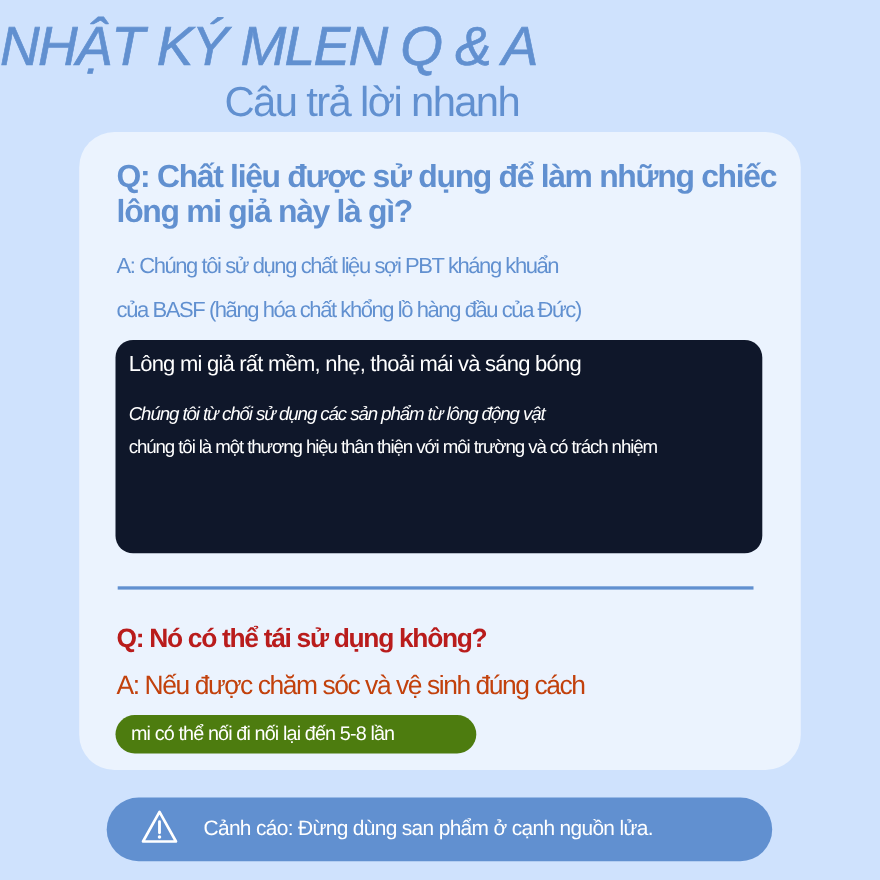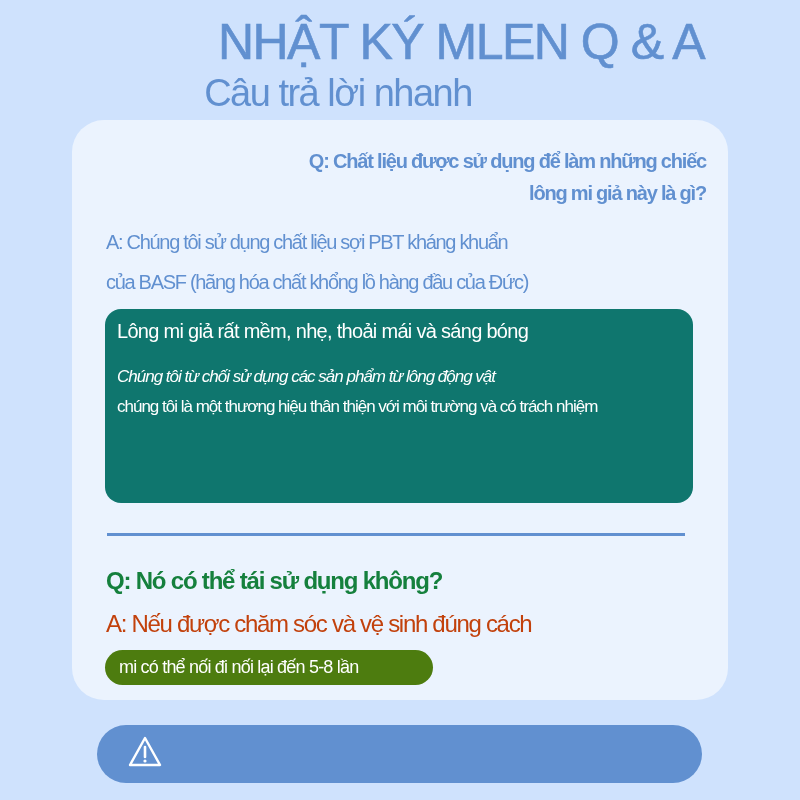--- a/index.html
+++ b/index.html
@@ -5,68 +5,68 @@
     * { margin: 0; padding: 0; box-sizing: border-box; }
     html, body { width: 800px; height: 800px; overflow: hidden; }
     body {
       background: #cfe2fd;
       font-family: "Liberation Sans", "DejaVu Sans", sans-serif;
       position: relative;
       color: #6190d0;
     }
     .title {
       position: absolute; left: 0; top: 12px; width: 704px;
-      text-align: right; font-size: 50px; font-weight: 400;
-      color: #6190d0; letter-spacing: -1.5px; line-height: 60px;
+      text-align: left; font-size: 50px; font-weight: 400;
+      color: #6190d0; letter-spacing: -1.5px; line-height: 60px; font-style: italic;
       -webkit-text-stroke: 0.6px #6190d0;
     }
     .subtitle {
       position: absolute; left: 0; top: 70px; width: 676px;
       text-align: center; font-size: 38px; font-weight: 400;
       color: #6190d0; letter-spacing: -1.5px; line-height: 46px;
     }
     .card {
       position: absolute; left: 72px; top: 120px;
       width: 656px; height: 580px;
       background: #ebf3fe; border-radius: 32px;
     }
     .q1 {
       position: absolute; left: 106px; top: 145px; width: 600px;
-      font-size: 20px; font-weight: 700; letter-spacing: -1.2px;
-      line-height: 32px; color: #6190d0; text-align: right;
+      font-size: 29px; font-weight: 700; letter-spacing: -1.2px;
+      line-height: 32px; color: #6190d0;
     }
     .a1 {
       position: absolute; left: 106px; top: 222px; width: 620px;
       font-size: 20px; font-weight: 400; letter-spacing: -1.3px;
       line-height: 40px; color: #6190d0;
     }
     .bluebox {
       position: absolute; left: 105px; top: 309px;
       width: 588px; height: 194px;
-      background: #0f766e; border-radius: 16px;
+      background: #0f172a; border-radius: 16px;
       color: #ffffff; padding: 8px 0 0 12px;
     }
     .bluebox .lead {
       font-size: 20px; letter-spacing: -0.7px; line-height: 28px;
       margin-bottom: 1px;
     }
     .bluebox .item {
       font-size: 17px; letter-spacing: -1px; line-height: 26px;
       width: 540px;
     }
     .bluebox .item.gap { margin-top: 19px; font-style: italic; }
     .bluebox .item.gap2 { margin-top: 4px; }
     .divider {
       position: absolute; left: 107px; top: 533px;
       width: 578px; height: 3px; background: #6190d0;
     }
     .q2 {
       position: absolute; left: 106px; top: 565px;
       font-size: 24px; font-weight: 700; letter-spacing: -1.2px;
-      line-height: 32px; color: #15803d;
+      line-height: 32px; color: #b91c1c;
     }
     .a2 {
       position: absolute; left: 106px; top: 606px;
       font-size: 24px; letter-spacing: -1.3px; line-height: 36px;
       color: #c2410c;
     }
     .pill-small {
       position: absolute; left: 105px; top: 650px;
       width: 328px; height: 35px; border-radius: 18px;
       background: #4d7c0f; color: #ffffff;
@@ -118,13 +118,14 @@
 <div class="pill-small">mi có thể nối đi nối lại đến 5-8 lần</div>
 
 <div class="warning">
   <span class="icon">
     <svg width="34" height="32" viewBox="0 0 34 32">
       <path d="M17 2 L32 29 L2 29 Z" fill="none" stroke="#ffffff" stroke-width="2.4" stroke-linejoin="round"></path>
       <line x1="17" y1="11" x2="17" y2="21" stroke="#ffffff" stroke-width="2.6" stroke-linecap="round"></line>
       <circle cx="17" cy="25" r="1.6" fill="#ffffff"></circle>
     </svg>
   </span>
+  <span class="text">Cảnh cáo: Đừng dùng san phẩm ở cạnh nguồn lửa.</span>
 </div>
 
 </body></html>

